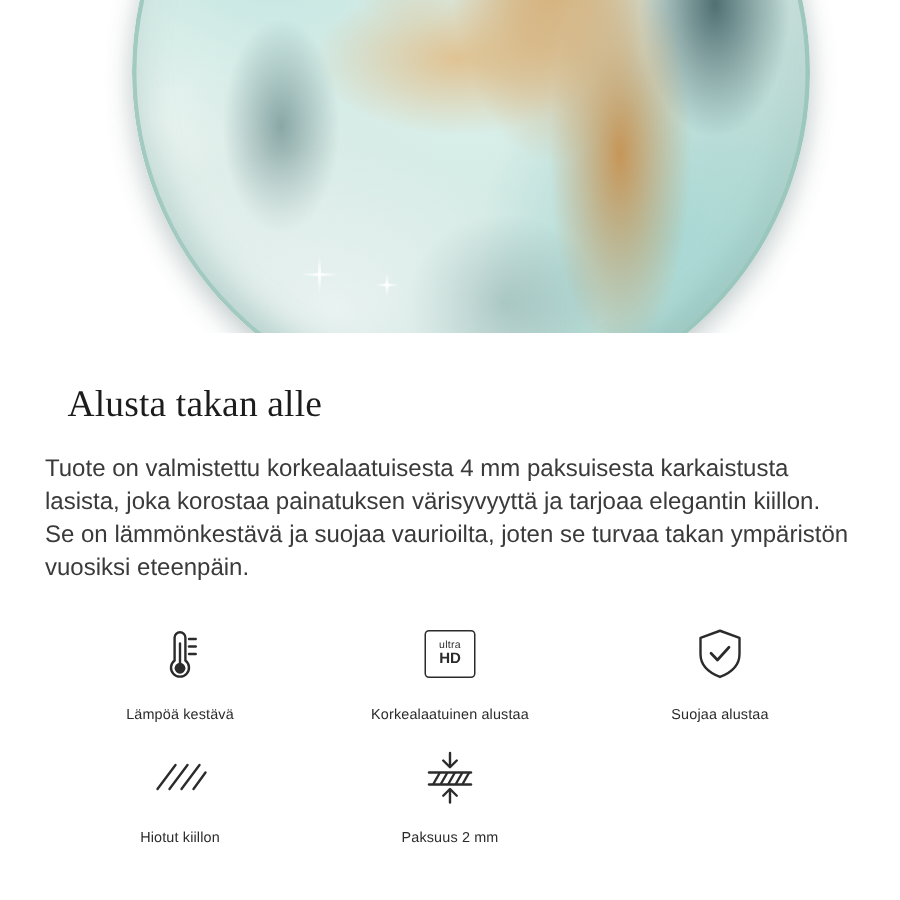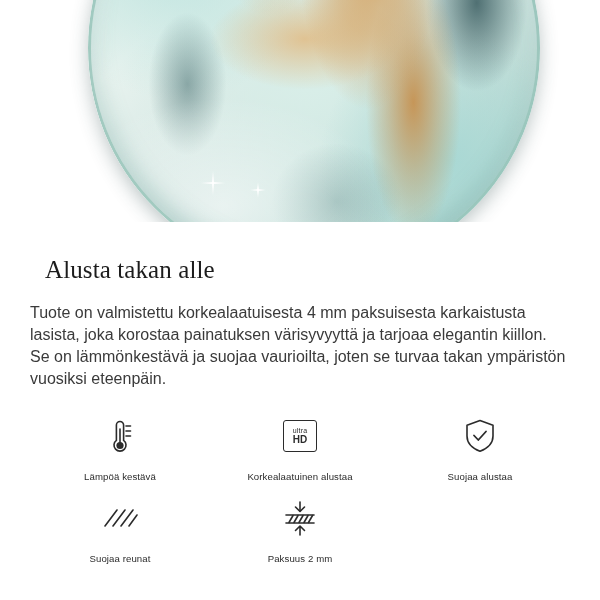--- a/index.html
+++ b/index.html
@@ -214,21 +214,21 @@
       <div class="feature-icon">
         <svg width="38" height="32" viewBox="0 0 38 32">
           <g fill="none" stroke="#2b2b2b" stroke-width="1.6" stroke-linecap="round">
             <line x1="4" y1="24" x2="16" y2="8"></line>
             <line x1="12" y1="24" x2="24" y2="8"></line>
             <line x1="20" y1="24" x2="32" y2="8"></line>
             <line x1="28" y1="24" x2="36" y2="13"></line>
           </g>
         </svg>
       </div>
-      <div class="feature-label">Suojaa reunat</div>
+      <div class="feature-label">Hiotut kiillon</div>
     </div>
 
     <div class="feature">
       <div class="feature-icon">
         <svg width="36" height="38" viewBox="0 0 36 38">
           <g stroke="#2b2b2b" stroke-width="1.6" fill="none" stroke-linecap="round" stroke-linejoin="round">
             <line x1="18" y1="3" x2="18" y2="12"></line>
             <polyline points="13.5,8 18,12.5 22.5,8"></polyline>
             <line x1="4" y1="16" x2="32" y2="16"></line>
             <line x1="4" y1="24" x2="32" y2="24"></line>

